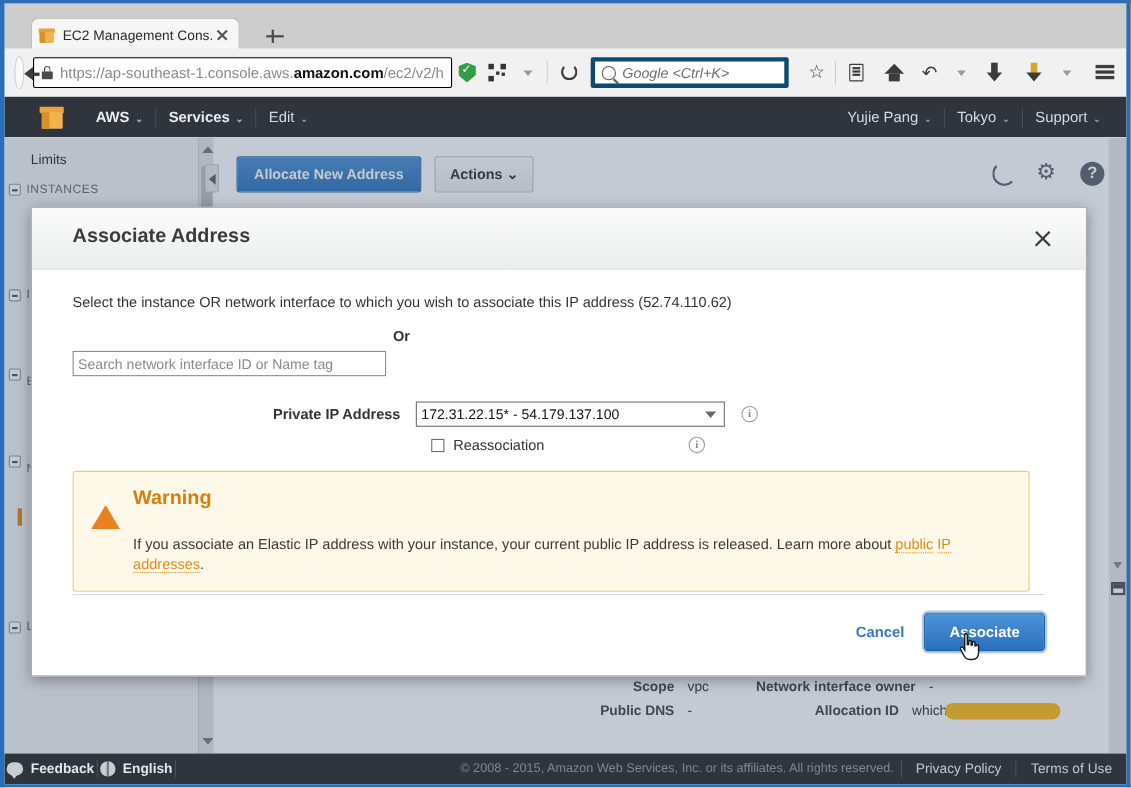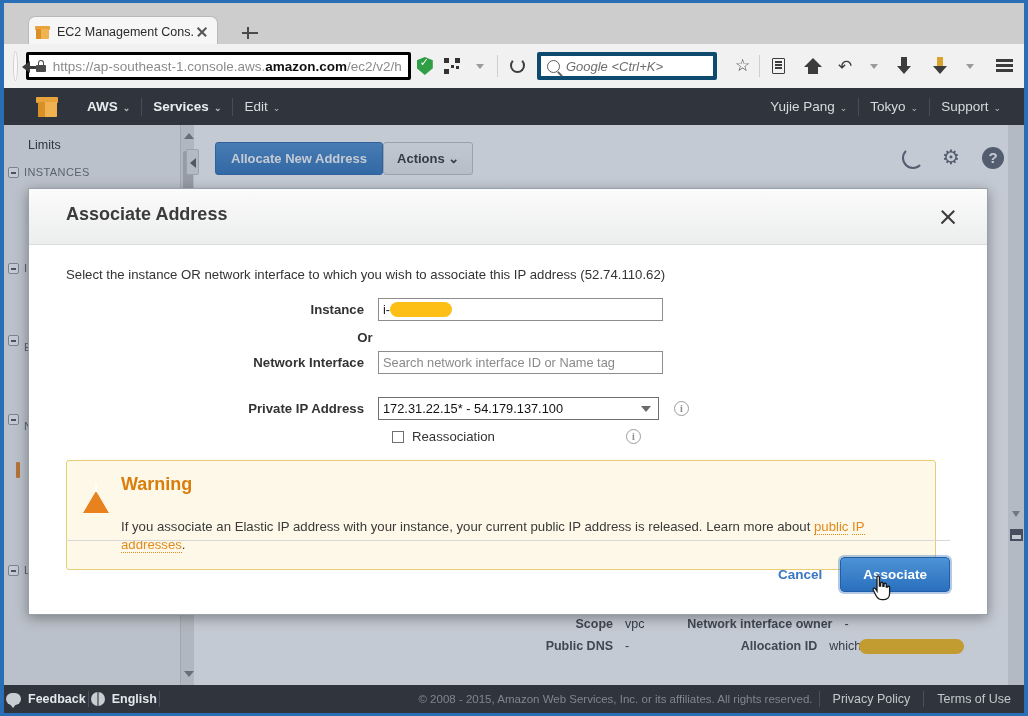--- a/index.html
+++ b/index.html
@@ -38,21 +38,21 @@
   #tab-new:before { left:2px; top:9px; width:16px; height:2px; }
   #tab-new:after  { left:7px; top:4px; width:2px; height:12px; }
 
   #navbar { position:absolute; left:4px; top:44px; width:1020px; height:44px; background:#f1f1f1; display:flex; align-items:center; }
   .nav-btn { width:30px; height:30px; position:relative; margin-left:8px; cursor:pointer; }
   #back-btn { border:1px solid #cfcfcf; border-radius:50%; background:#fafafa; margin-left:9px; }
   .arrow-left { position:absolute; left:8px; top:9px; width:0;height:0; border-top:6px solid transparent; border-bottom:6px solid transparent; border-right:8px solid #3c3c3c; }
   .arrow-left-bar { position:absolute; left:15px; top:13.5px; width:7px; height:3px; background:#3c3c3c; }
 
   #urlbar {
-    flex:1 1 auto; height:28px; margin:0 0 0 8px; background:#fff; border:3px solid #000000;
+    flex:1 1 auto; height:28px; margin:0 0 0 8px; background:#fff; border:1px solid #000000;
     display:flex; align-items:center; padding:0 6px; border-radius:2px; max-width:430px;
   }
   #lock-icon { width:12px; height:14px; position:relative; margin-right:6px; flex:0 0 12px;}
   #lock-icon .shackle { position:absolute; left:3px; top:1px; width:6px; height:6px; border:1.6px solid #4b4b4b; border-bottom:none; border-radius:3px 3px 0 0; }
   #lock-icon .body { position:absolute; left:1px; top:6px; width:10px; height:7px; background:#4b4b4b; border-radius:1px; }
   #url-text { font-size:13.5px; color:#8a8a8a; white-space:nowrap; overflow:hidden; }
   #url-text b { color:#111; font-weight:700; }
   #url-text .dim { color:#8a8a8a; }
 
   .tb-icon { width:24px; height:26px; margin-left:3px; position:relative; cursor:pointer; flex:0 0 auto; }
@@ -106,21 +106,21 @@
   #sidebar-scroll { position:absolute; left:176px; top:0; width:14px; height:560px; background:#e4e4e4; border-left:1px solid #cfcfcf;}
   .sb-arrow { position:absolute; left:3px; width:0;height:0; }
   #sb-up { top:8px; border-left:5px solid transparent;border-right:5px solid transparent;border-bottom:6px solid #7b7b7b; }
   #sb-dn { bottom:8px; border-left:5px solid transparent;border-right:5px solid transparent;border-top:6px solid #7b7b7b; }
   #sb-thumb { position:absolute; left:2px; top:26px; width:10px; height:70px; background:#bdbdbd; border-radius:2px; }
 
   #content { position:absolute; left:191px; top:0; right:0; height:560px; background:#fff; }
   #collapse-handle { position:absolute; left:-9px; top:24px; width:13px; height:26px; background:#e8e8e8; border:1px solid #c6c6c6; border-radius:2px; }
   #collapse-handle:after { content:""; position:absolute; left:3px; top:8px; width:0;height:0; border-top:5px solid transparent;border-bottom:5px solid transparent;border-right:6px solid #5c5c5c; }
 
-  #toolbar { position:absolute; left:20px; top:17px; display:flex; align-items:flex-end; }
+  #toolbar { position:absolute; left:20px; top:17px; display:flex; align-items:flex-end; gap:12px; }
   #allocate-btn {
     background:linear-gradient(#4d8fd1,#2f74bd); color:#fff; font-weight:bold; font-size:13px;
     padding:8px 15px; border:1px solid #2a6aae; border-radius:3px; cursor:pointer; white-space:nowrap;
   }
   #actions-btn {
     background:linear-gradient(#fcfcfc,#ededed); color:#333; font-weight:bold; font-size:13px;
     padding:8px 13px; border:1px solid #c4c4c4; border-radius:3px; cursor:pointer; white-space:nowrap;
   }
   #toolbar-right { position:absolute; right:20px; top:22px; display:flex; align-items:center; gap:18px; }
   .circ-icon { width:22px;height:22px; cursor:pointer; position:relative; }
@@ -372,32 +372,24 @@
 
 <div id="modal">
   <div id="modal-head">
     <div id="modal-title">Associate Address</div>
     <div id="modal-close"></div>
   </div>
 
   <div id="modal-body">
     <div id="intro">Select the instance OR network interface to which you wish to associate this IP address (52.74.110.62)</div>
 
+
+    <div id="or-row">Or</div>
+
     <div class="frow">
-      <span class="flab">Instance</span>
-      <span class="finput">
-          <span>i-</span>
-          <span class="redact" style="width:62px"></span>
-        </span>
-    </div>
-
-    <div id="or-row">Or</div>
-
-    <div class="frow">
-      <span class="flab">Network Interface</span>
       <span class="finput ph">Search network interface ID or Name tag</span>
     </div>
 
     <div class="frow" style="margin-top:23px">
       <span class="flab">Private IP Address</span>
       <span class="fselect">
           <span>172.31.22.15* - 54.179.137.100</span>
           <span class="sel-caret"></span>
         </span>
       <span class="info-i">i</span>

